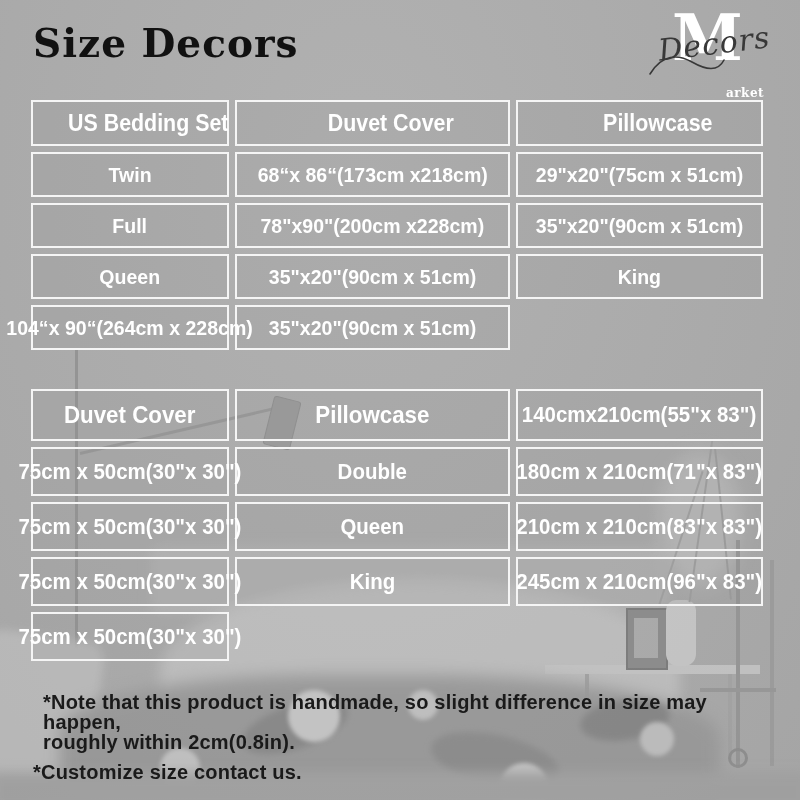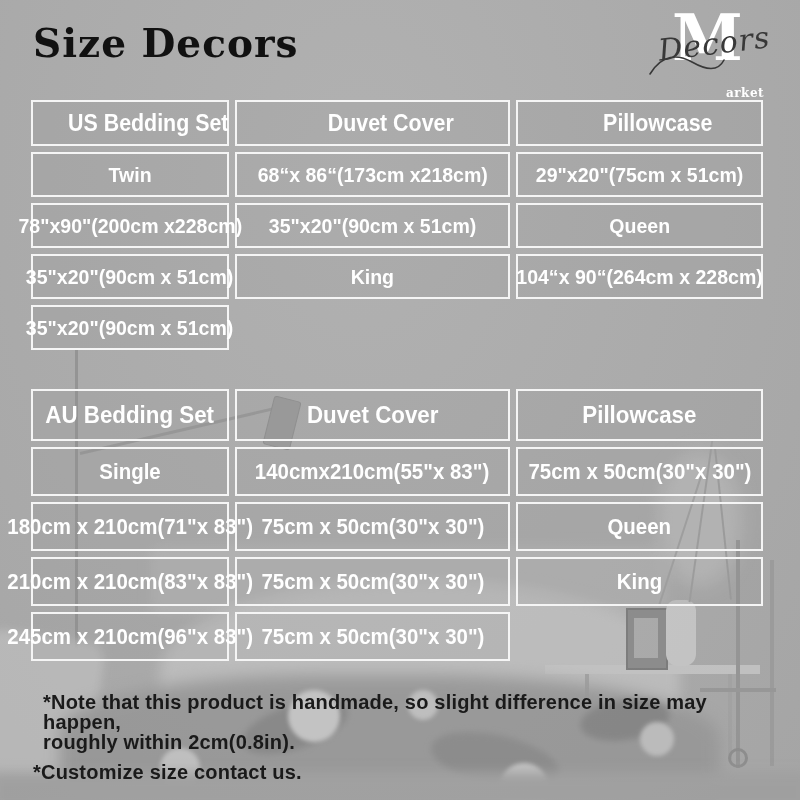--- a/index.html
+++ b/index.html
@@ -157,20 +157,23 @@
         <span>Twin</span>
       </div>
     <div class="cell">
         <span>68“x 86“(173cm x218cm)</span>
       </div>
     <div class="cell">
         <span>29"x20"(75cm x 51cm)</span>
       </div>
 
     <div class="cell">
+        <span>Full</span>
+      </div>
+    <div class="cell">
         <span>78"x90"(200cm x228cm)</span>
       </div>
     <div class="cell">
         <span>35"x20"(90cm x 51cm)</span>
       </div>
 
     <div class="cell">
         <span>Queen</span>
       </div>
     <div class="cell">
@@ -183,39 +186,36 @@
     <div class="cell">
         <span>104“x 90“(264cm x 228cm)</span>
       </div>
     <div class="cell">
         <span>35"x20"(90cm x 51cm)</span>
       </div>
   </div>
 
   <div class="size-table t-au">
     <div class="cell head">
-        <span>AU Bedding Set</span>
-      </div>
-    <div class="cell head">
         <span>Duvet Cover</span>
       </div>
     <div class="cell head">
         <span>Pillowcase</span>
       </div>
 
     <div class="cell">
-        <span>Single</span>
-      </div>
-    <div class="cell">
         <span>140cmx210cm(55"x 83")</span>
       </div>
     <div class="cell">
         <span>75cm x 50cm(30"x 30")</span>
       </div>
 
+    <div class="cell">
+        <span>Double</span>
+      </div>
     <div class="cell">
         <span>180cm x 210cm(71"x 83")</span>
       </div>
     <div class="cell">
         <span>75cm x 50cm(30"x 30")</span>
       </div>
 
     <div class="cell">
         <span>Queen</span>
       </div>

